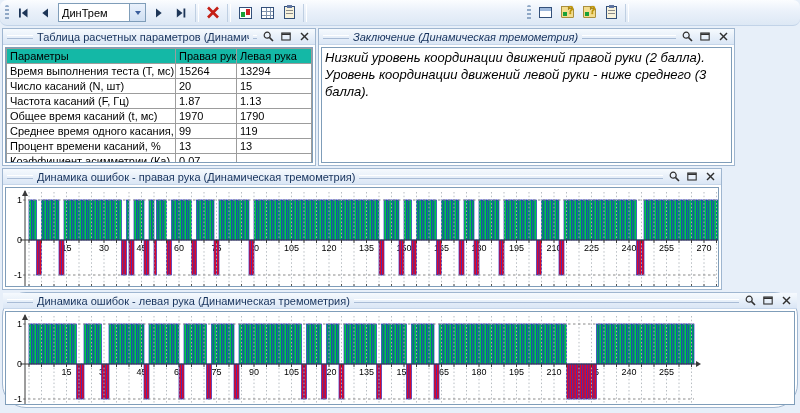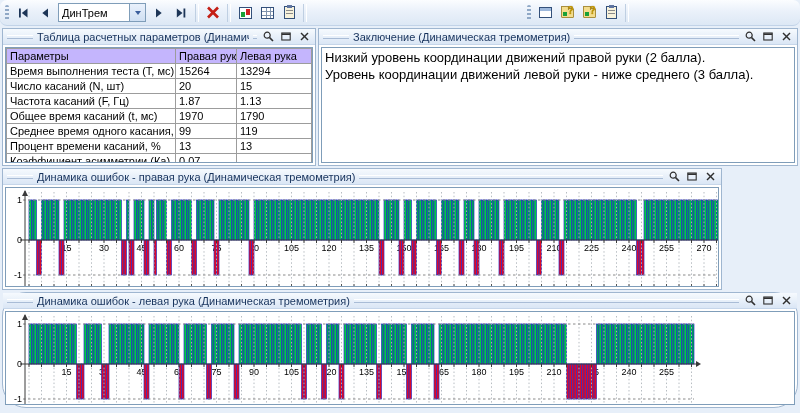--- a/index.html
+++ b/index.html
@@ -73,21 +73,21 @@
   .panel-client{
     position:absolute;left:2px;right:2px;top:18px;bottom:2px;
     border:1px solid #7F9DB9;background:#fff;overflow:hidden;box-sizing:border-box;
   }
   
   table.params{border-collapse:collapse;width:100%;table-layout:fixed;font-size:11px;}
   table.params th,table.params td{
     border:1px solid #9C9C9C;padding:0 3px;height:14px;line-height:13px;
     font-weight:normal;text-align:left;white-space:nowrap;overflow:hidden;color:#000;
   }
-  table.params thead th{background:#c4b5fd;}
+  table.params thead th{background:#14b8a6;}
   
   .conclusion-text{padding:1px 3px;font-size:13px;line-height:17px;color:#000;}
   
   .chart-svg{display:block;}
 </style>
 </head>
 <body>
 
 <div class="toolbar">
   <div class="tb-group">
@@ -236,21 +236,21 @@
           <tr>
             <td>Коэффициент асимметрии (Ка)</td>
             <td>0.07</td>
             <td></td>
           </tr>
         </tbody>
     </table>
   </div>
 </div>
 
-<div class="panel" style="left:318px;top:28px;width:480px;height:138px;">
+<div class="panel" style="left:318px;top:28px;width:417px;height:138px;font-style:italic;">
   <div class="panel-head">
     <span class="head-rule lead"></span>
     <span class="panel-title">Заключение (Динамическая тремометрия)</span>
     <span class="head-rule tail"></span>
     <span class="picon">
         <svg width="11" height="11" viewBox="0 0 11 11">
           <circle cx="4.2" cy="4.2" r="3" fill="none" stroke="#2F2F2F" stroke-width="1.2"></circle>
           <line x1="6.6" y1="6.6" x2="10" y2="10" stroke="#2F2F2F" stroke-width="1.6"></line>
         </svg>
       </span>

